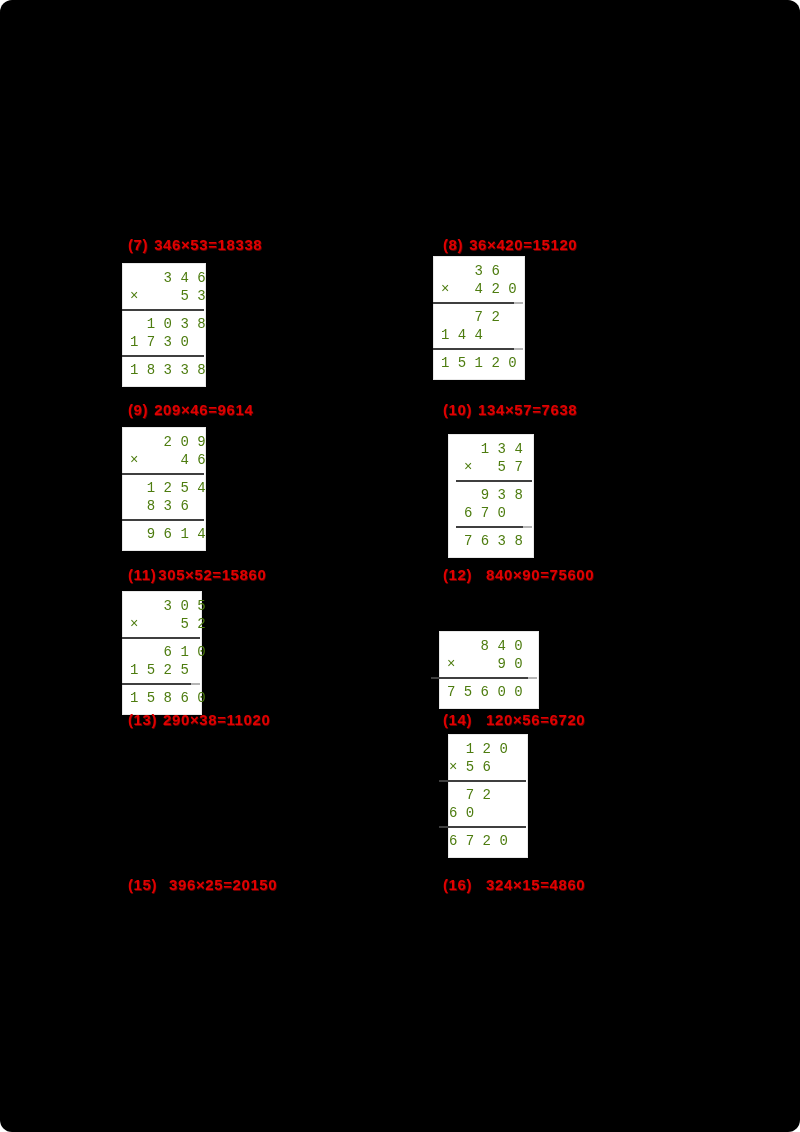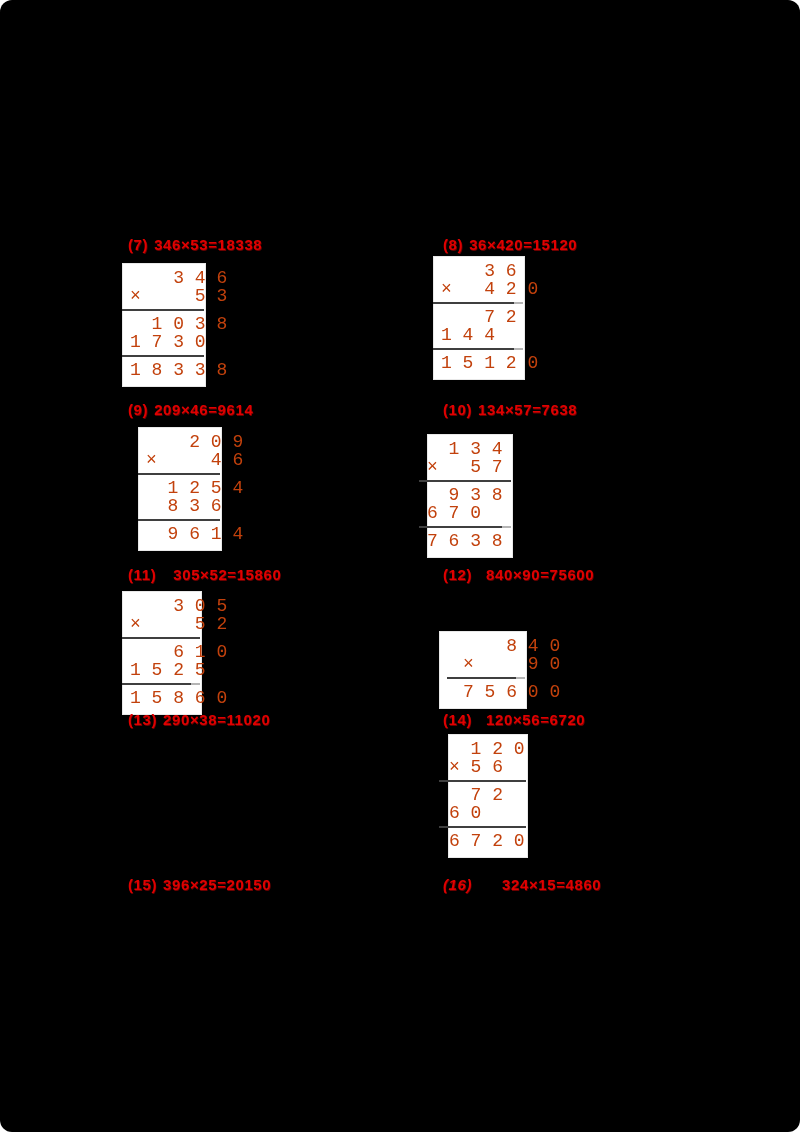--- a/index.html
+++ b/index.html
@@ -9,23 +9,23 @@
     font-family:"Liberation Sans", sans-serif;
   }
   .problem-label{
     position:absolute;display:flex;align-items:baseline;
     color:#e00000;font-weight:700;font-size:15px;line-height:17px;
     letter-spacing:0.6px;white-space:pre;
     text-shadow:0.6px 0.6px 0 #6d0000;
   }
   .problem-number{margin-right:6px;}
   .work-box{
-    position:absolute;background:#ffffff;color:#c2410c;
+    position:absolute;background:#ffffff;color:#4d7c0f;
     font-family:"Liberation Mono","DejaVu Sans Mono",monospace;
-    font-size:18px;line-height:18px;
+    font-size:14px;line-height:18px;
     padding:6px 4px 8px 8px;box-sizing:border-box;
     box-shadow:0 0 0 1px #e8e8e8 inset;
   }
   .work-row{white-space:pre;height:18px;}
   .rule-line{height:2px;background:#3f3f3f;margin:4px 0;}
   .rule-line.tail{background:linear-gradient(to right,#3f3f3f calc(100% - 9px),#b5b5b5 calc(100% - 9px));}
   .yellow-dot{display:inline-block;width:5px;height:5px;border-radius:50%;
     background:#c9a227;margin-left:3px;vertical-align:baseline;}
 </style>
 </head>
@@ -46,62 +46,62 @@
     <div class="work-box" style="left: 433px; top: 256px; width: 92px; padding-left: 8px;">
       <div class="work-row">    3 6</div>
       <div class="work-row">×   4 2 0</div>
       <div class="rule-line tail" style="margin-left: -8px; width: calc(100% + 10px);"></div>
       <div class="work-row">    7 2</div>
       <div class="work-row">1 4 4</div>
       <div class="rule-line tail" style="margin-left: -8px; width: calc(100% + 10px);"></div>
       <div class="work-row">1 5 1 2 0</div>
     </div>
     <div class="problem-label" style="left: 128px; top: 401px;"><span class="problem-number" style="margin-right: 6px;">(9)</span><span>209×46=9614</span></div>
-    <div class="work-box" style="left: 138px; top: 427px; width: 84px; padding-left: 8px;">
+    <div class="work-box" style="left: 122px; top: 427px; width: 84px; padding-left: 8px;">
       <div class="work-row">    2 0 9</div>
       <div class="work-row">×     4 6</div>
       <div class="rule-line" style="margin-left: -8px; width: calc(100% + 10px);"></div>
       <div class="work-row">  1 2 5 4</div>
       <div class="work-row">  8 3 6</div>
       <div class="rule-line" style="margin-left: -8px; width: calc(100% + 10px);"></div>
       <div class="work-row">  9 6 1 4</div>
     </div>
     <div class="problem-label" style="left: 443px; top: 401px;"><span class="problem-number" style="margin-right: 6px;">(10)</span><span>134×57=7638</span></div>
-    <div class="work-box" style="left: 427px; top: 434px; width: 86px; padding-left: 0;">
+    <div class="work-box" style="left: 448px; top: 434px; width: 86px; padding-left: 16px;">
       <div class="work-row">  1 3 4</div>
       <div class="work-row">×   5 7</div>
       <div class="rule-line" style="margin-left: -8px; width: calc(100% + 10px);"></div>
       <div class="work-row">  9 3 8</div>
       <div class="work-row">6 7 0</div>
       <div class="rule-line tail" style="margin-left: -8px; width: calc(100% + 10px);"></div>
       <div class="work-row">7 6 3 8</div>
     </div>
-    <div class="problem-label" style="left: 128px; top: 566px;"><span class="problem-number" style="margin-right: 17px;">(11)</span><span>305×52=15860</span></div>
+    <div class="problem-label" style="left: 128px; top: 566px;"><span class="problem-number" style="margin-right: 2px;">(11)</span><span>305×52=15860</span></div>
     <div class="work-box" style="left: 122px; top: 591px; width: 80px; padding-left: 8px;">
       <div class="work-row">    3 0 5</div>
       <div class="work-row">×     5 2</div>
       <div class="rule-line" style="margin-left: -8px; width: calc(100% + 10px);"></div>
       <div class="work-row">    6 1 0</div>
       <div class="work-row">1 5 2 5</div>
       <div class="rule-line tail" style="margin-left: -8px; width: calc(100% + 10px);"></div>
       <div class="work-row">1 5 8 6 0</div>
     </div>
     <div class="problem-label" style="left: 443px; top: 566px;"><span class="problem-number" style="margin-right: 14px;">(12)</span><span>840×90=75600</span></div>
-    <div class="work-box" style="left: 439px; top: 631px; width: 88px; padding-left: 24px;">
+    <div class="work-box" style="left: 439px; top: 631px; width: 100px; padding-left: 8px;">
       <div class="work-row">    8 4 0</div>
       <div class="work-row">×     9 0</div>
       <div class="rule-line tail" style="margin-left: -16px; width: calc(100% + 18px);"></div>
       <div class="work-row">7 5 6 0 0</div>
     </div>
     <div class="problem-label" style="left: 128px; top: 711px;"><span class="problem-number" style="margin-right: 6px;">(13)</span><span>290×38=11020</span></div>
     <div class="problem-label" style="left: 443px; top: 711px;"><span class="problem-number" style="margin-right: 14px;">(14)</span><span>120×56=6720</span></div>
     <div class="work-box" style="left: 448px; top: 734px; width: 80px; padding-left: 1px;">
       <div class="work-row">  1 2 0</div>
       <div class="work-row">× 5 6</div>
       <div class="rule-line" style="margin-left: -10px; width: calc(100% + 12px);"></div>
       <div class="work-row">  7 2</div>
       <div class="work-row">6 0</div>
       <div class="rule-line" style="margin-left: -10px; width: calc(100% + 12px);"></div>
       <div class="work-row">6 7 2 0</div>
     </div>
-    <div class="problem-label" style="left: 128px; top: 876px;"><span class="problem-number" style="margin-right: 6px;">(15)</span><span>396×25=20150</span></div>
-    <div class="problem-label" style="left: 443px; top: 876px;"><span class="problem-number" style="margin-right: 30px; font-style: italic;">(16)</span><span>324×15=4860</span></div>
+    <div class="problem-label" style="left: 128px; top: 876px;"><span class="problem-number" style="margin-right: 12px;">(15)</span><span>396×25=20150</span></div>
+    <div class="problem-label" style="left: 443px; top: 876px;"><span class="problem-number" style="margin-right: 14px;">(16)</span><span>324×15=4860</span></div>
   </div>
 
 </body></html>

